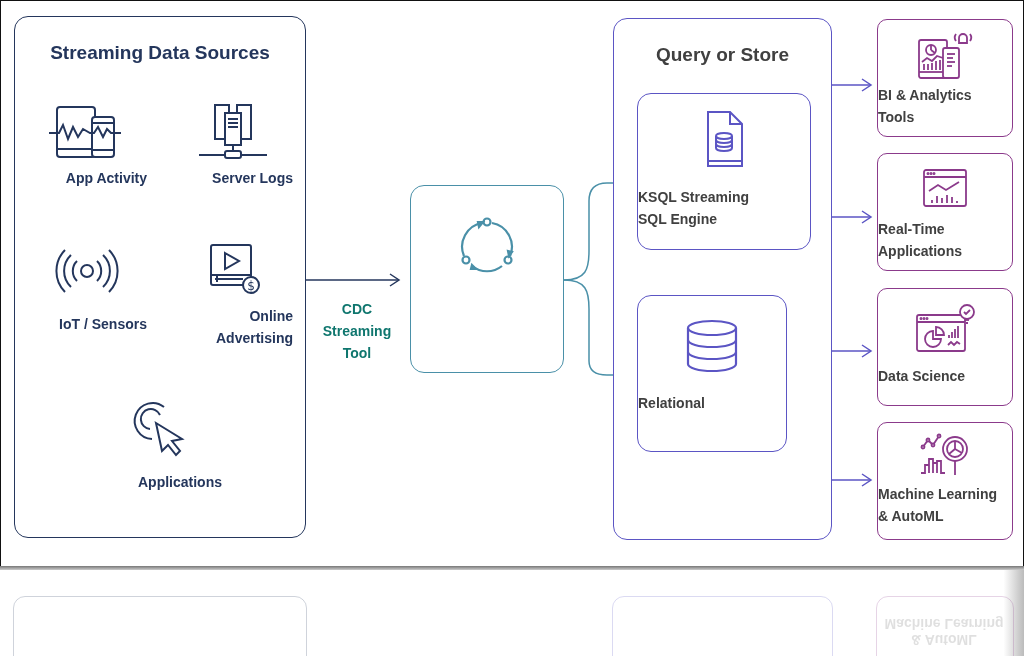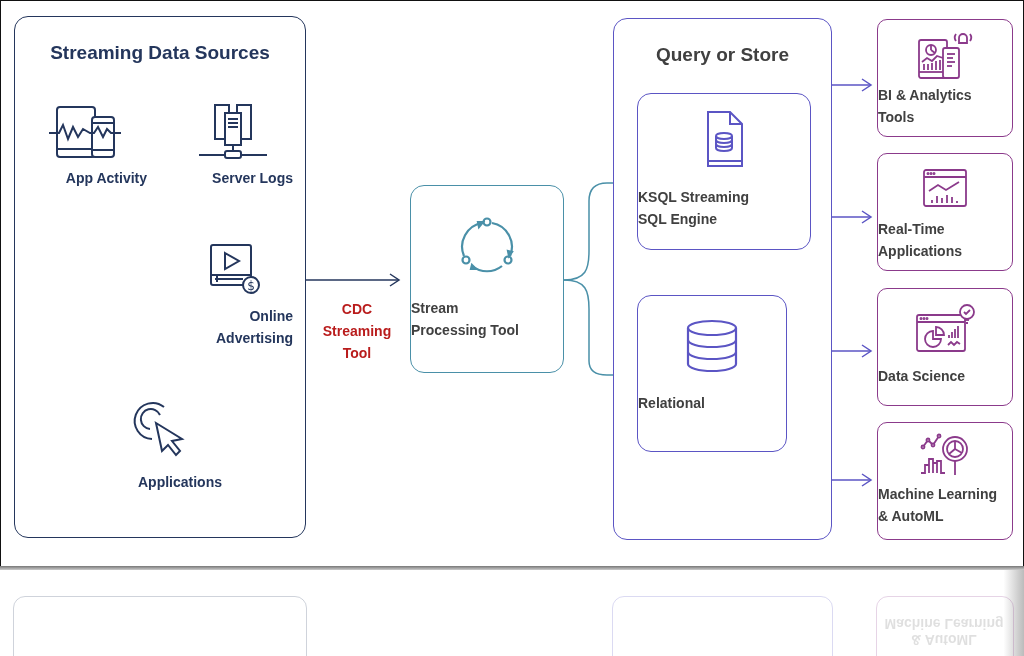--- a/index.html
+++ b/index.html
@@ -75,20 +75,32 @@
         <line x1="35" y1="16" x2="45" y2="16"></line>
           <line x1="35" y1="20" x2="45" y2="20"></line>
           <line x1="35" y1="24" x2="45" y2="24"></line>
         <line x1="40" y1="42" x2="40" y2="48"></line>
         <line x1="6" y1="52" x2="74" y2="52"></line>
         <rect x="32" y="48" width="16" height="7" rx="2" fill="#fff"></rect>
       </svg>
       <div class="lbl">Server Logs</div>
     </div>
 
+    <div class="src" style="left:12px;top:230px;">
+      <svg width="80" height="48" viewBox="0 0 80 48" stroke="#24365c" stroke-width="2" fill="none">
+        <circle cx="40" cy="24" r="6"></circle>
+        <path d="M30,14 A14,14 0 0 0 30,34"></path>
+          <path d="M50,14 A14,14 0 0 1 50,34"></path>
+        <path d="M24,8 A22,22 0 0 0 24,40"></path>
+          <path d="M56,8 A22,22 0 0 1 56,40"></path>
+        <path d="M18,3 A30,30 0 0 0 18,45"></path>
+          <path d="M62,3 A30,30 0 0 1 62,45"></path>
+      </svg>
+      <div class="lbl" style="margin-top:18px;">IoT / Sensors</div>
+    </div>
 
     <div class="src" style="left:158px;top:226px;">
       <svg width="80" height="56" viewBox="0 0 80 56" stroke="#24365c" stroke-width="2" fill="none">
         <rect x="18" y="2" width="40" height="40" rx="2"></rect>
         <polygon points="32,10 46,18 32,26"></polygon>
         <line x1="18" y1="32" x2="58" y2="32"></line>
         <line x1="22" y1="36" x2="50" y2="36"></line>
           <line x1="24" y1="33" x2="24" y2="39"></line>
         <circle cx="58" cy="42" r="8" fill="#fff"></circle>
         <text x="58" y="47" font-size="12" text-anchor="middle" fill="#24365c" stroke="none" font-family="DejaVu Sans, sans-serif">$</text>
@@ -102,43 +114,39 @@
     <div class="src" style="left:87px;top:380px;">
       <svg width="80" height="60" viewBox="0 0 80 60" stroke="#24365c" stroke-width="2" fill="none">
         <path d="M42,10 A18,18 0 1 0 30,42"></path>
         <path d="M38,18 A10,10 0 1 0 28,32"></path>
         <polygon points="34,26 60,42 50,44 58,54 54,58 46,48 40,54" fill="#fff"></polygon>
       </svg>
       <div class="lbl" style="margin-top:14px;">Applications</div>
     </div>
   </div>
 
-  <div style="position:absolute;left:316px;top:297px;width:80px;text-align:center;font-weight:bold;font-size:14px;line-height:22px;color:#b91c1c;">
+  <div style="position:absolute;left:316px;top:297px;width:80px;text-align:center;font-weight:bold;font-size:14px;line-height:22px;color:#0f766e;">
     <div>CDC</div>
     <div>Streaming</div>
     <div>Tool</div>
   </div>
 
   <div class="box" style="left:409px;top:184px;width:154px;height:188px;border:1.5px solid #4a90a8;">
     <div class="ico" style="top:30px;">
       <svg width="70" height="60" viewBox="0 0 70 60" stroke="#4a90a8" stroke-width="2.2" fill="none">
         <path d="M30,7 A24,24 0 0 0 12,40"></path>
         <path d="M40,7 A24,24 0 0 1 58,40"></path>
         <path d="M20,50 A24,24 0 0 0 50,50"></path>
         <circle cx="35" cy="6" r="3.5" fill="#fff"></circle>
         <circle cx="14" cy="44" r="3.5" fill="#fff"></circle>
         <circle cx="56" cy="44" r="3.5" fill="#fff"></circle>
         <polygon points="26,6 31,6 27,11" fill="#4a90a8"></polygon>
         <polygon points="56,35 60,36 57,40" fill="#4a90a8"></polygon>
         <polygon points="20,49 24,53 19,53" fill="#4a90a8"></polygon>
       </svg>
-    </div>
-    <div class="label gray" style="top:111px;">
-      <div>Stream</div>
-      <div>Processing Tool</div>
     </div>
   </div>
 
   <div class="box" style="left:612px;top:17px;width:219px;height:522px;border:1.5px solid #5b55c4;">
     <div class="title gray" style="top:25px;">Query or Store</div>
   </div>
 
   <div class="box" style="left:636px;top:92px;width:174px;height:157px;border:1.5px solid #5b55c4;">
     <div class="ico" style="top:16px;">
       <svg width="44" height="58" viewBox="0 0 44 58" stroke="#5b55c4" stroke-width="2" fill="none">

